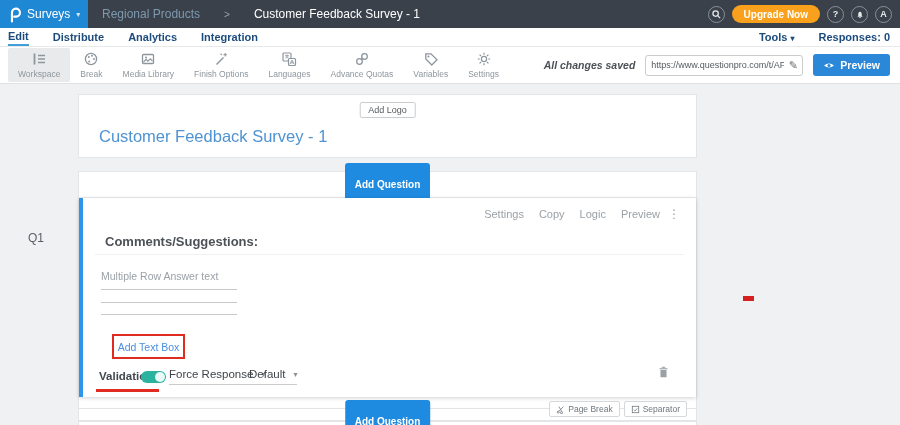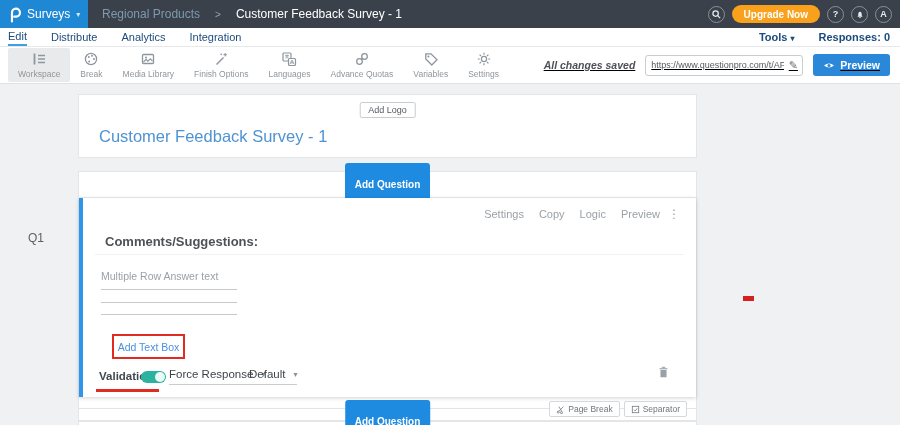--- a/index.html
+++ b/index.html
@@ -4,44 +4,44 @@
 <style>
   * { margin:0; padding:0; box-sizing:border-box; }
   body { font-family:"Liberation Sans", sans-serif; background:#eff1f2; }
   #app { position:relative; width:900px; height:425px; overflow:hidden; background:#eff1f2; }
 
   
   .topbar { position:absolute; top:0; left:0; width:900px; height:28px; background:#3a414a; display:flex; align-items:center; z-index:5; }
   .logo-block { width:88px; height:28px; background:#1f88d5; display:flex; align-items:center; gap:5px; padding-left:9px; cursor:pointer; }
   .product-label { color:#fff; font-size:12px; }
   .logo-caret { color:#d6e8f7; font-size:8px; margin-left:1px; }
-  .breadcrumb { display:flex; align-items:center; gap:15px; margin-left:14px; font-size:12px; }
+  .breadcrumb { display:flex; align-items:center; gap:24px; margin-left:14px; font-size:12px; }
   .bc-parent { color:#7e99ae; cursor:pointer; }
   .bc-sep { color:#98a1a8; font-size:10px; }
   .bc-current { color:#fff; }
   .topbar-right { margin-left:auto; display:flex; align-items:center; gap:7px; padding-right:8px; }
   .circle-btn { width:17px; height:17px; border:1px solid #8a9097; border-radius:50%; display:flex; align-items:center; justify-content:center; color:#e8eaec; font-size:9px; font-weight:bold; cursor:pointer; }
   .upgrade-btn { height:18px; border-radius:9px; background:#f9a11c; color:#fff; font-size:10px; font-weight:bold; display:flex; align-items:center; padding:0 12px; cursor:pointer; }
 
   
   .nav-row { position:absolute; top:28px; left:0; width:900px; height:18px; background:#fff; display:flex; align-items:center; z-index:4; }
-  .nav-item { font-size:11px; font-weight:normal; color:#1c4b7d; margin-left:24px; height:18px; display:flex; align-items:center; cursor:pointer; }
+  .nav-item { font-size:11px; font-weight:bold; color:#1c4b7d; margin-left:24px; height:18px; display:flex; align-items:center; cursor:pointer; }
   .nav-item:first-child { margin-left:8px; }
   .nav-item.active { border-bottom:2px solid #41a0dc; }
   .nav-right { margin-left:auto; display:flex; align-items:center; gap:24px; margin-right:10px; }
   .nav-right .nav-link { font-size:11px; font-weight:bold; color:#1c4b7d; cursor:pointer; }
   .nav-right .caret { color:#1c4b7d; font-size:8px; }
 
   
   .toolbar { position:absolute; top:46px; left:0; width:900px; height:38px; background:#fff; border-top:1px solid #e6e8ea; border-bottom:1px solid #dfe2e4; display:flex; align-items:center; z-index:3; }
   .tb-items { display:flex; align-items:stretch; padding-left:8px; }
   .tb-item { display:flex; flex-direction:column; align-items:center; justify-content:center; gap:2px; padding:3px 10px; border-radius:2px; cursor:pointer; }
   .tb-item.active { background:#e9eaeb; }
   .tb-item .tb-label { font-size:8.5px; color:#8e969d; white-space:nowrap; }
-  .tb-right { margin-left:auto; display:flex; align-items:center; gap:10px; padding-right:10px;text-decoration:underline; }
+  .tb-right { margin-left:auto; display:flex; align-items:center; gap:10px; padding-right:10px; }
   .saved-status { font-style:italic; font-size:10.5px; font-weight:600; color:#4d5156; }
   .url-box { width:158px; height:21px; border:1px solid #c9cdd0; border-radius:3px; background:#fff; display:flex; align-items:center; overflow:hidden; cursor:text; }
   .url-text { flex:1; font-size:9px; color:#555a5f; padding:0 5px; white-space:nowrap; overflow:hidden; }
   .url-pencil { width:18px; text-align:center; color:#6b7075; font-size:11px; cursor:pointer; }
   .preview-btn { background:#2b87d8; border-radius:3px; height:22px; display:flex; align-items:center; gap:5px; padding:0 10px; color:#fff; font-size:10.5px; font-weight:600; cursor:pointer; }
 
   
   .page { position:absolute; top:84px; left:0; width:900px; height:341px; background:#eff1f2; }
   .q-index { position:absolute; left:28px; top:147px; font-size:12px; color:#5a6066; }
   .column { position:absolute; left:78px; top:10px; width:619px; }

